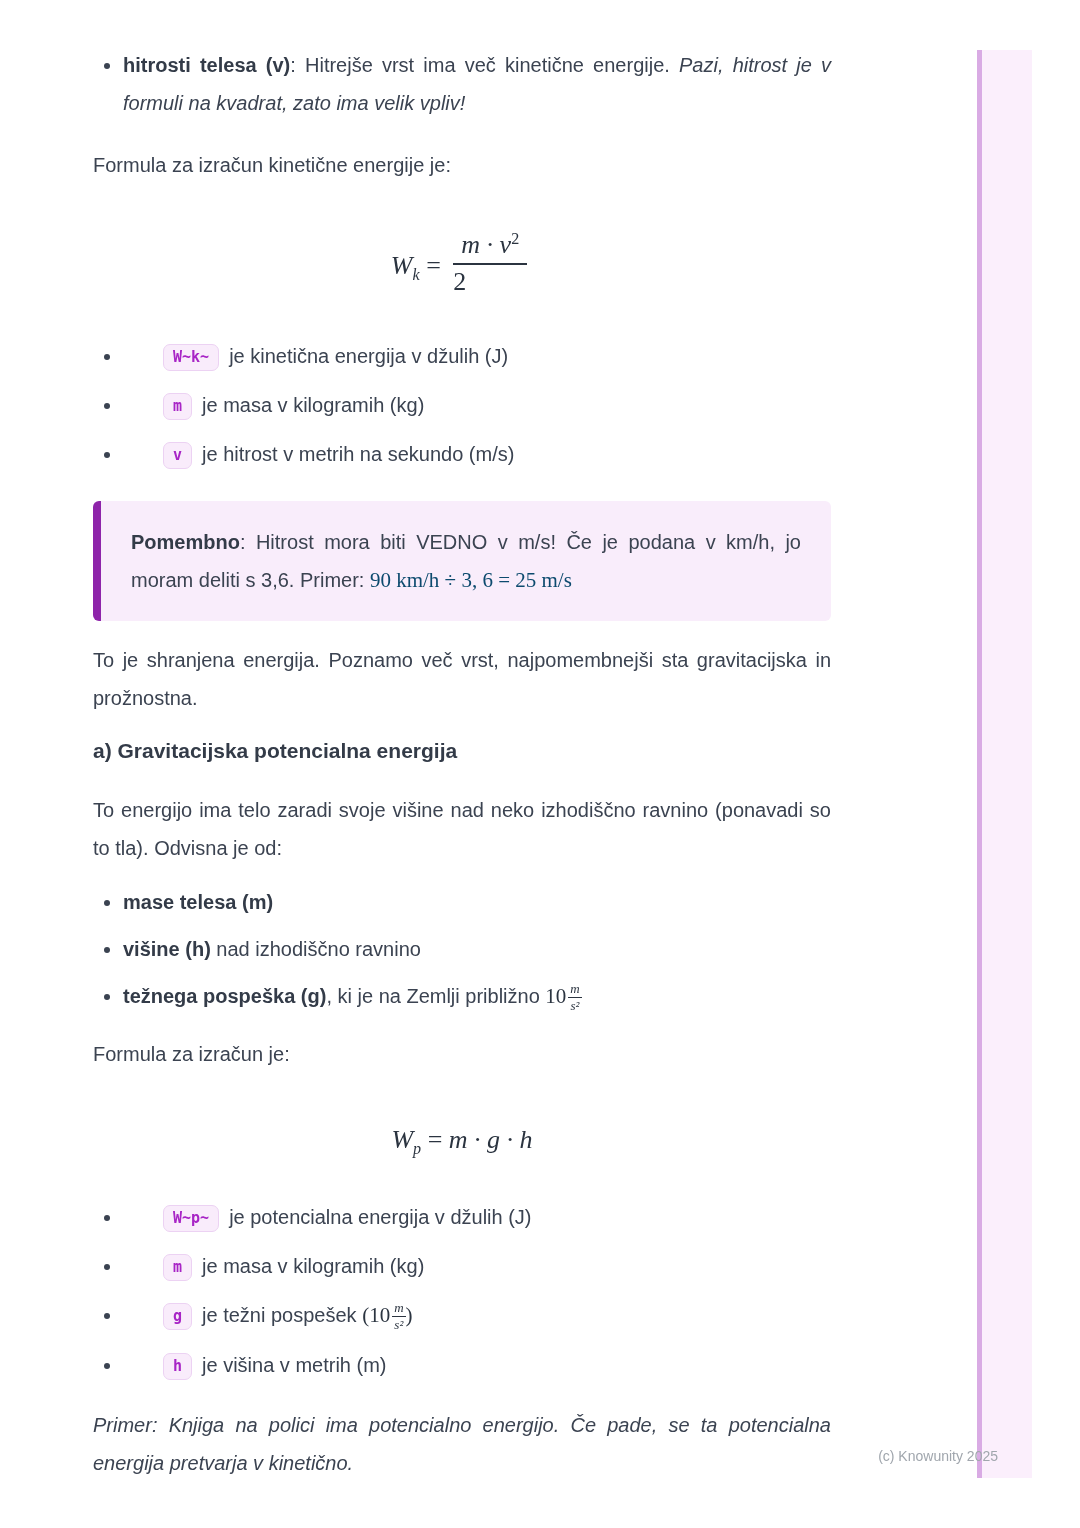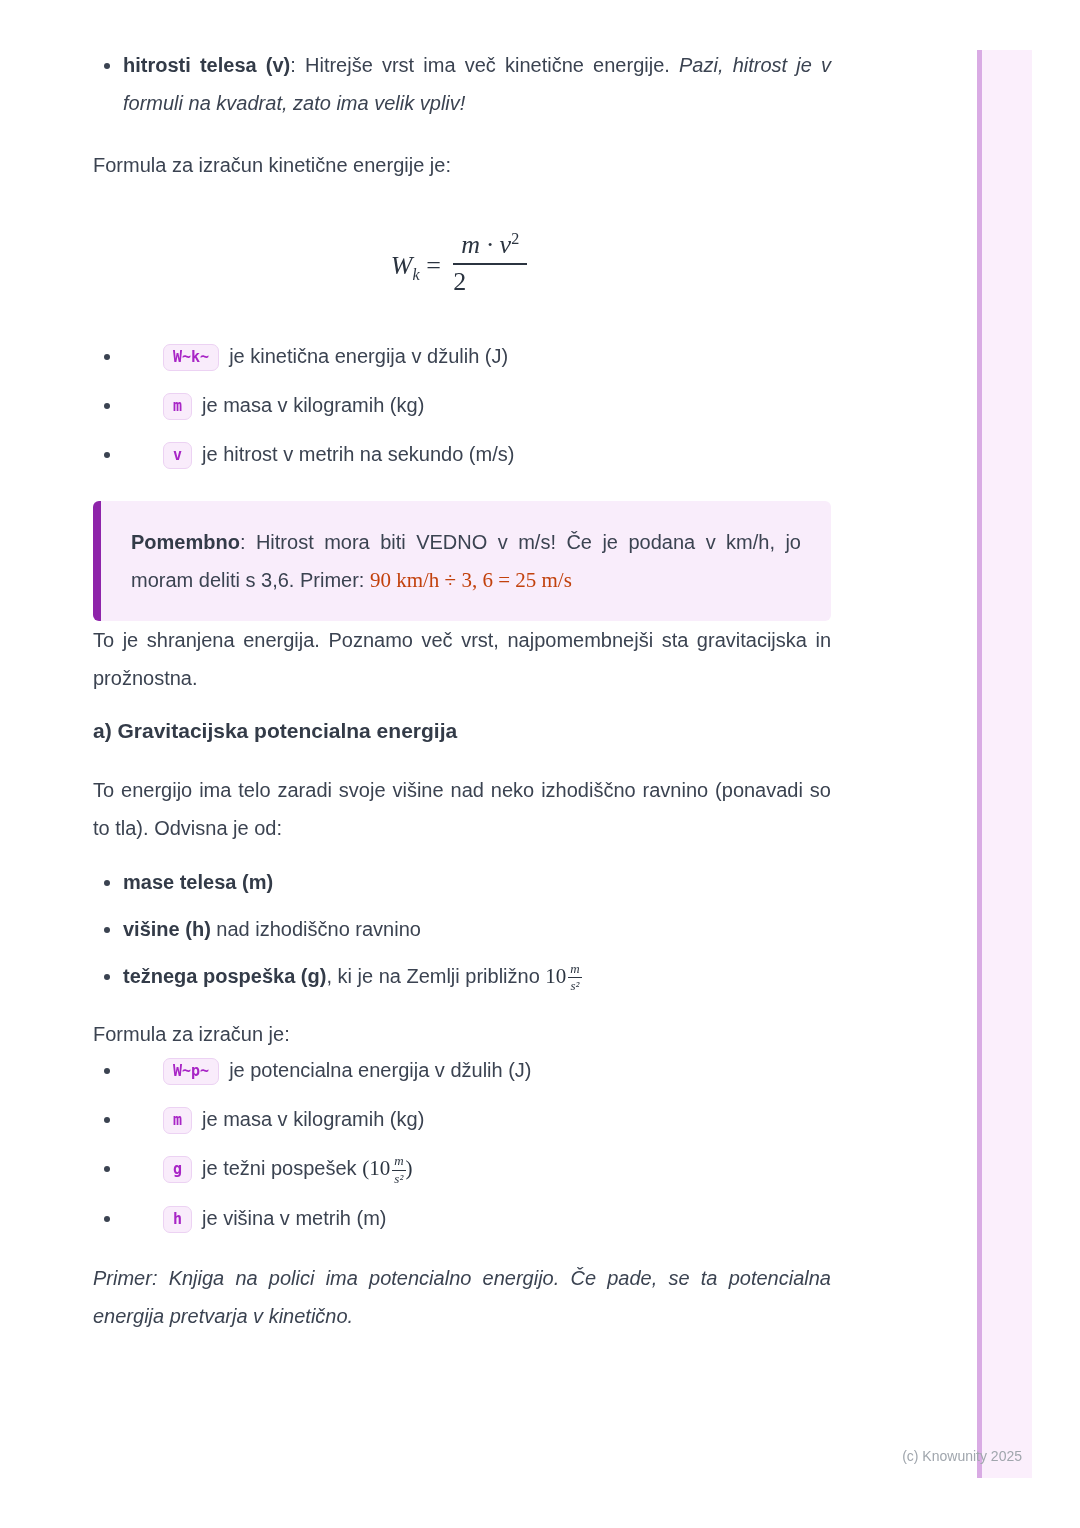--- a/index.html
+++ b/index.html
@@ -119,55 +119,55 @@
     margin-top: 30px;
     background: #f9edfb;
     border-left: 8px solid #8e24aa;
     border-radius: 6px;
     padding: 22px 30px;
     font-size: 20px;
     line-height: 38px;
   }
   .serif-math {
     font-family: "Liberation Serif", serif;
-    color: #c2410c;
+    color: #0c4a6e;
     font-size: 21px;
   }
 
   h2.section-heading {
     margin-top: 44px;
     font-size: 29px;
     font-weight: 700;
     color: #c765de;
   }
   h2 .struck {
     color: #4b5563;
     text-decoration: line-through;
   }
-  .after-h2 { }
+  .after-h2 { margin-top: 20px; }
 
   h3.sub-heading {
     margin-top: 22px;
     font-size: 21px;
     font-weight: 700;
     color: #333b48;
   }
   .after-h3 { margin-top: 28px; }
 
   .list-gap { margin-top: 18px; }
   .intro-gap { margin-top: 22px; }
 
   .example {
     margin-top: 24px;
     font-style: italic;
   }
 
   .footer {
     position: absolute;
-    right: 58px;
+    right: 82px;
     bottom: 64px;
     font-size: 14px;
     color: #a0a6ad;
     z-index: 2;
   }
 </style>
 </head>
 <body>
 
 <div class="side-strip"></div>
@@ -204,20 +204,24 @@
   <p class="para justify after-h3">To energijo ima telo zaradi svoje višine nad neko izhodiščno ravnino (ponavadi so to tla). Odvisna je od:</p>
 
   <ul class="bullets deps list-gap">
     <li><strong>mase telesa (m)</strong><span></span></li>
     <li><strong>višine (h)</strong><span> nad izhodiščno ravnino</span></li>
     <li><strong>težnega pospeška (g)</strong><span>, ki je na Zemlji približno </span><span class="imath"><span>10</span><span class="ifrac"><span class="top">m</span><span class="bot">s²</span></span></span></li>
   </ul>
 
   <p class="para intro-gap">Formula za izračun je:</p>
 
+  <div class="math-display md-potential">
+    <span class="mi">W</span><sub>p</sub>
+    <span>= </span><span class="mi">m · g · h</span>
+  </div>
 
   <ul class="bullets vars">
     <li><span class="badge">W~p~</span><span>je potencialna energija v džulih (J)</span></li>
     <li><span class="badge">m</span><span>je masa v kilogramih (kg)</span></li>
     <li><span class="badge">g</span><span>je težni pospešek </span><span class="imath"><span>(10</span><span class="ifrac"><span class="top">m</span><span class="bot">s²</span></span><span>)</span></span></li>
     <li><span class="badge">h</span><span>je višina v metrih (m)</span></li>
   </ul>
 
   <p class="para justify example">Primer: Knjiga na polici ima potencialno energijo. Če pade, se ta potencialna energija pretvarja v kinetično.</p>
 

